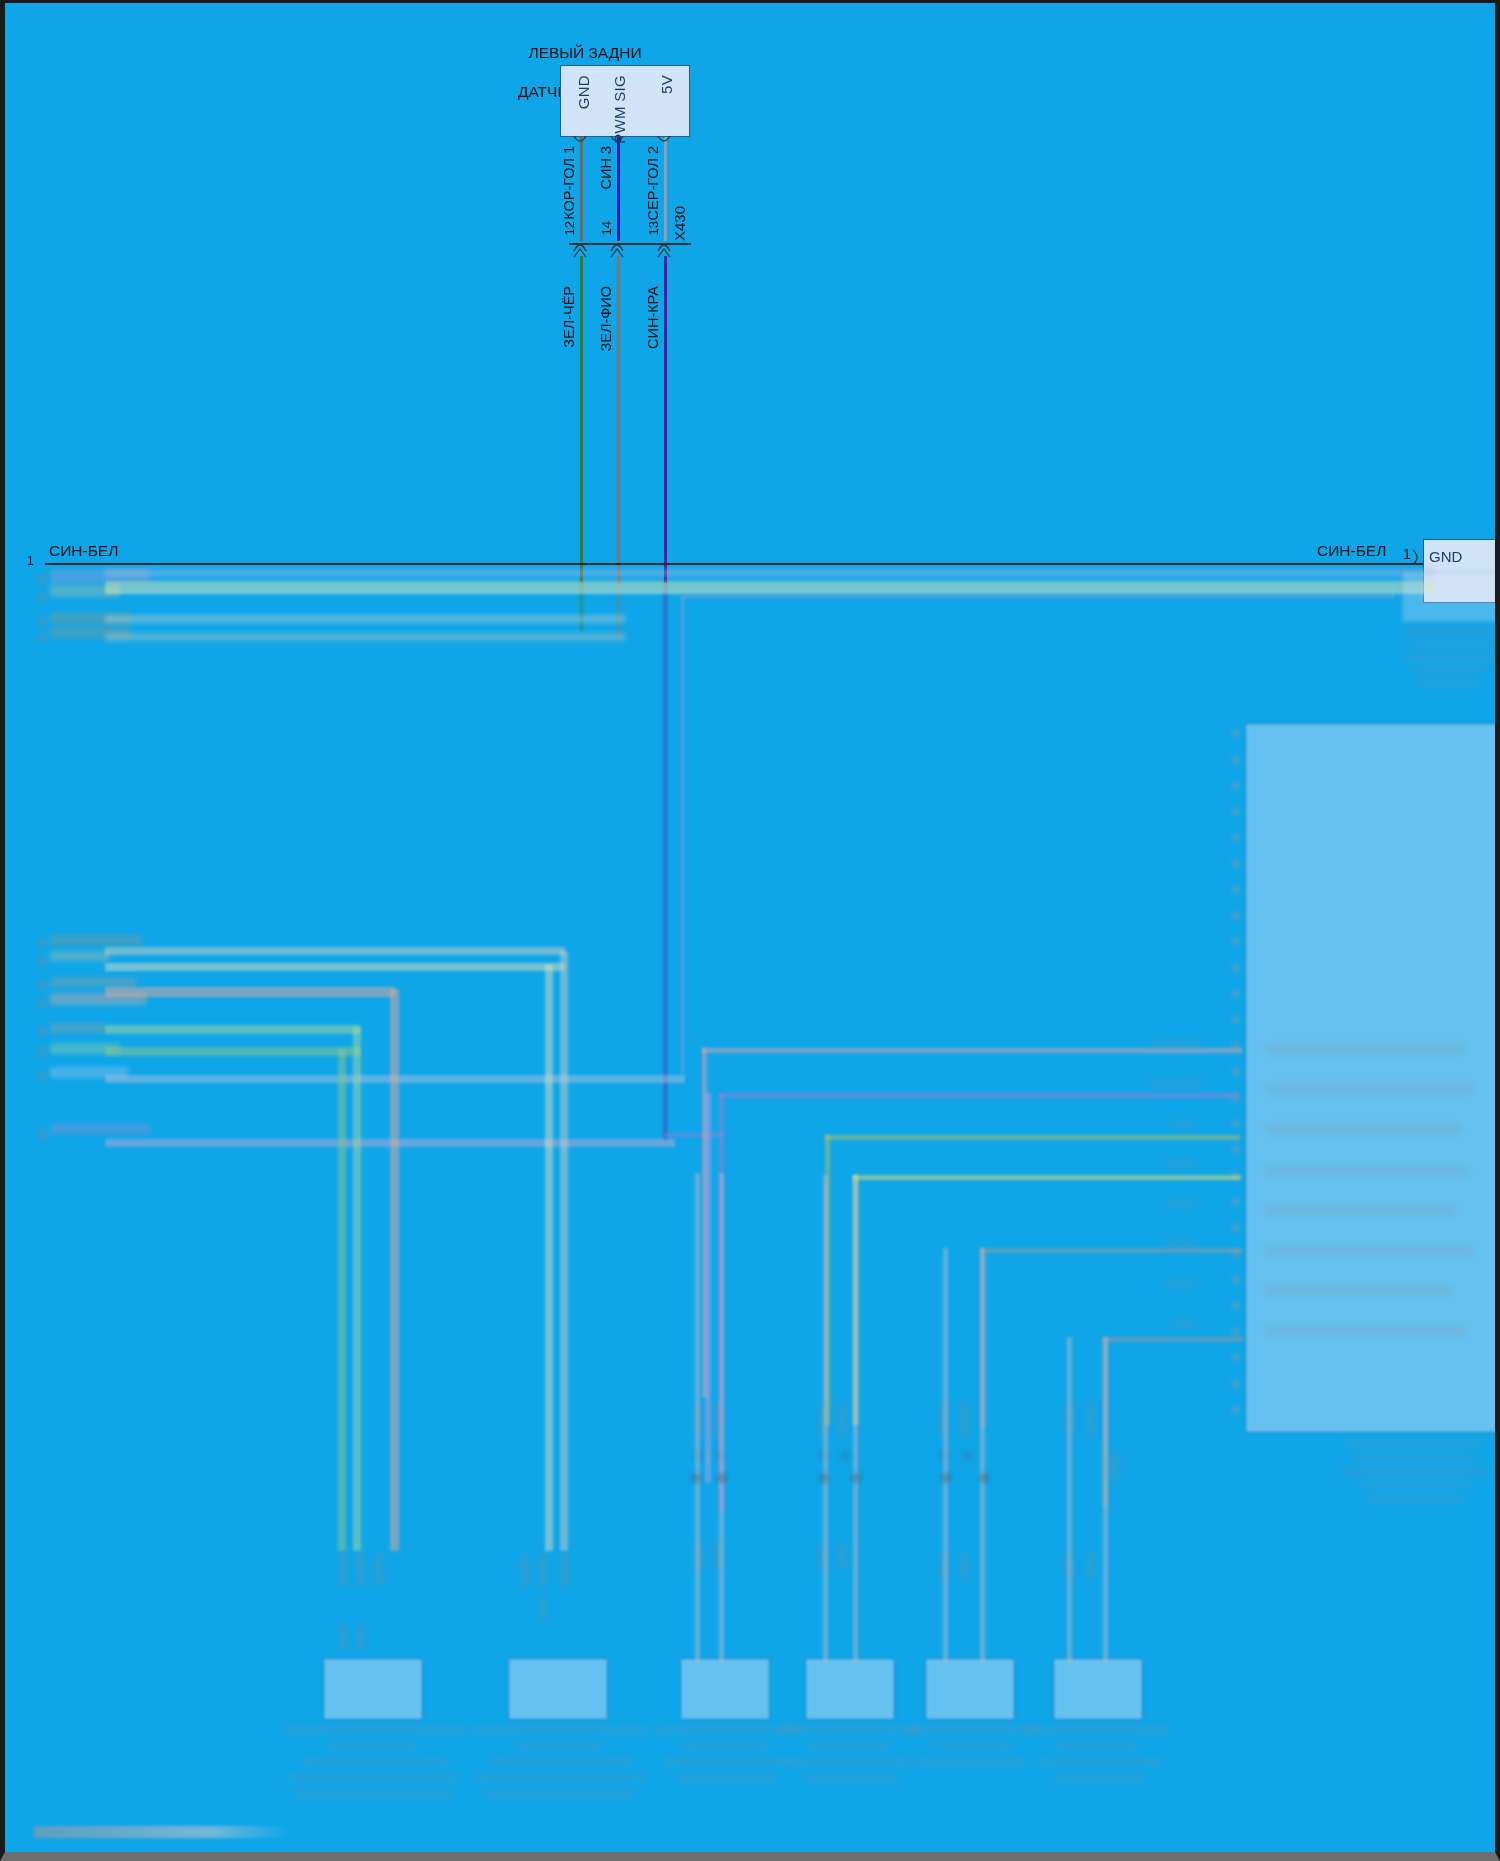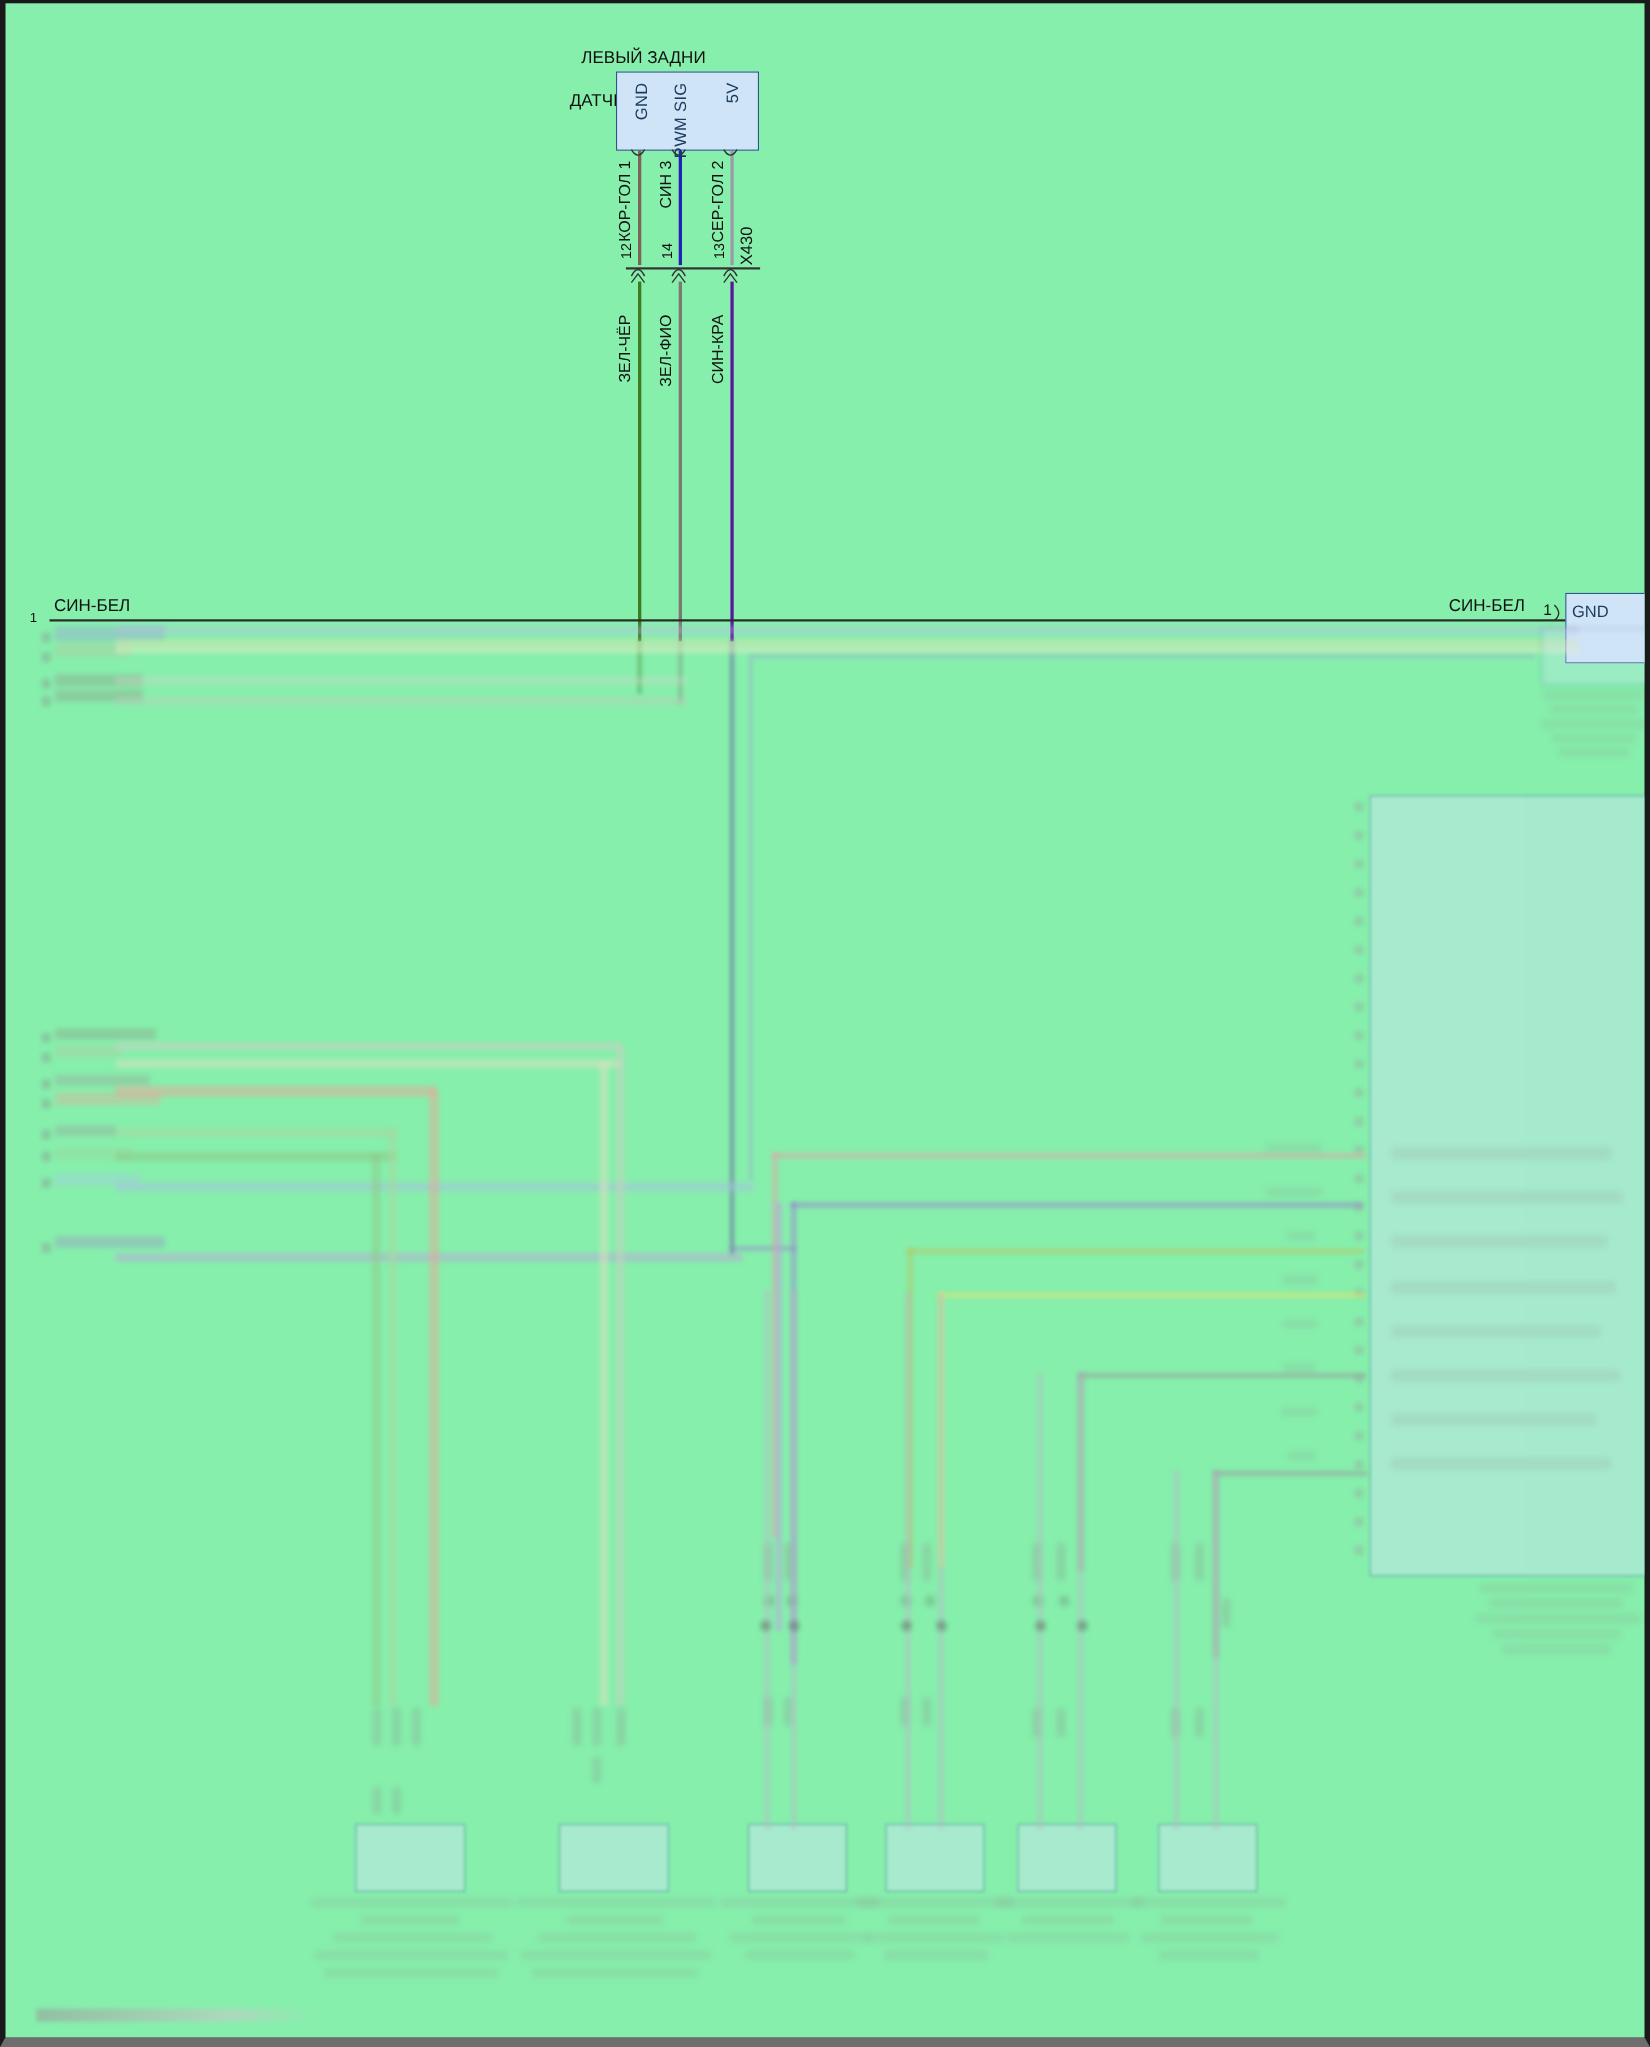--- a/index.html
+++ b/index.html
@@ -2,21 +2,21 @@
 <html><head>
 <meta charset="utf-8">
 <style>
   * { box-sizing: border-box; }
   html, body { margin:0; padding:0; background:#ffffff; }
   body { font-family:"Liberation Sans", sans-serif; }
 
   #page {
     position:relative;
     width:1500px; height:1861px;
-    background:#86efac;
+    background:#0ea5e9;
     overflow:hidden;
     border-left:5px solid #1a1a1a;
     border-right:5px solid #1a1a1a;
     border-top:3px solid #1a1a1a;
     border-bottom:9px solid #6e6e6e;
   }
   .abs { position:absolute; }
 
   
   .conn-box {

